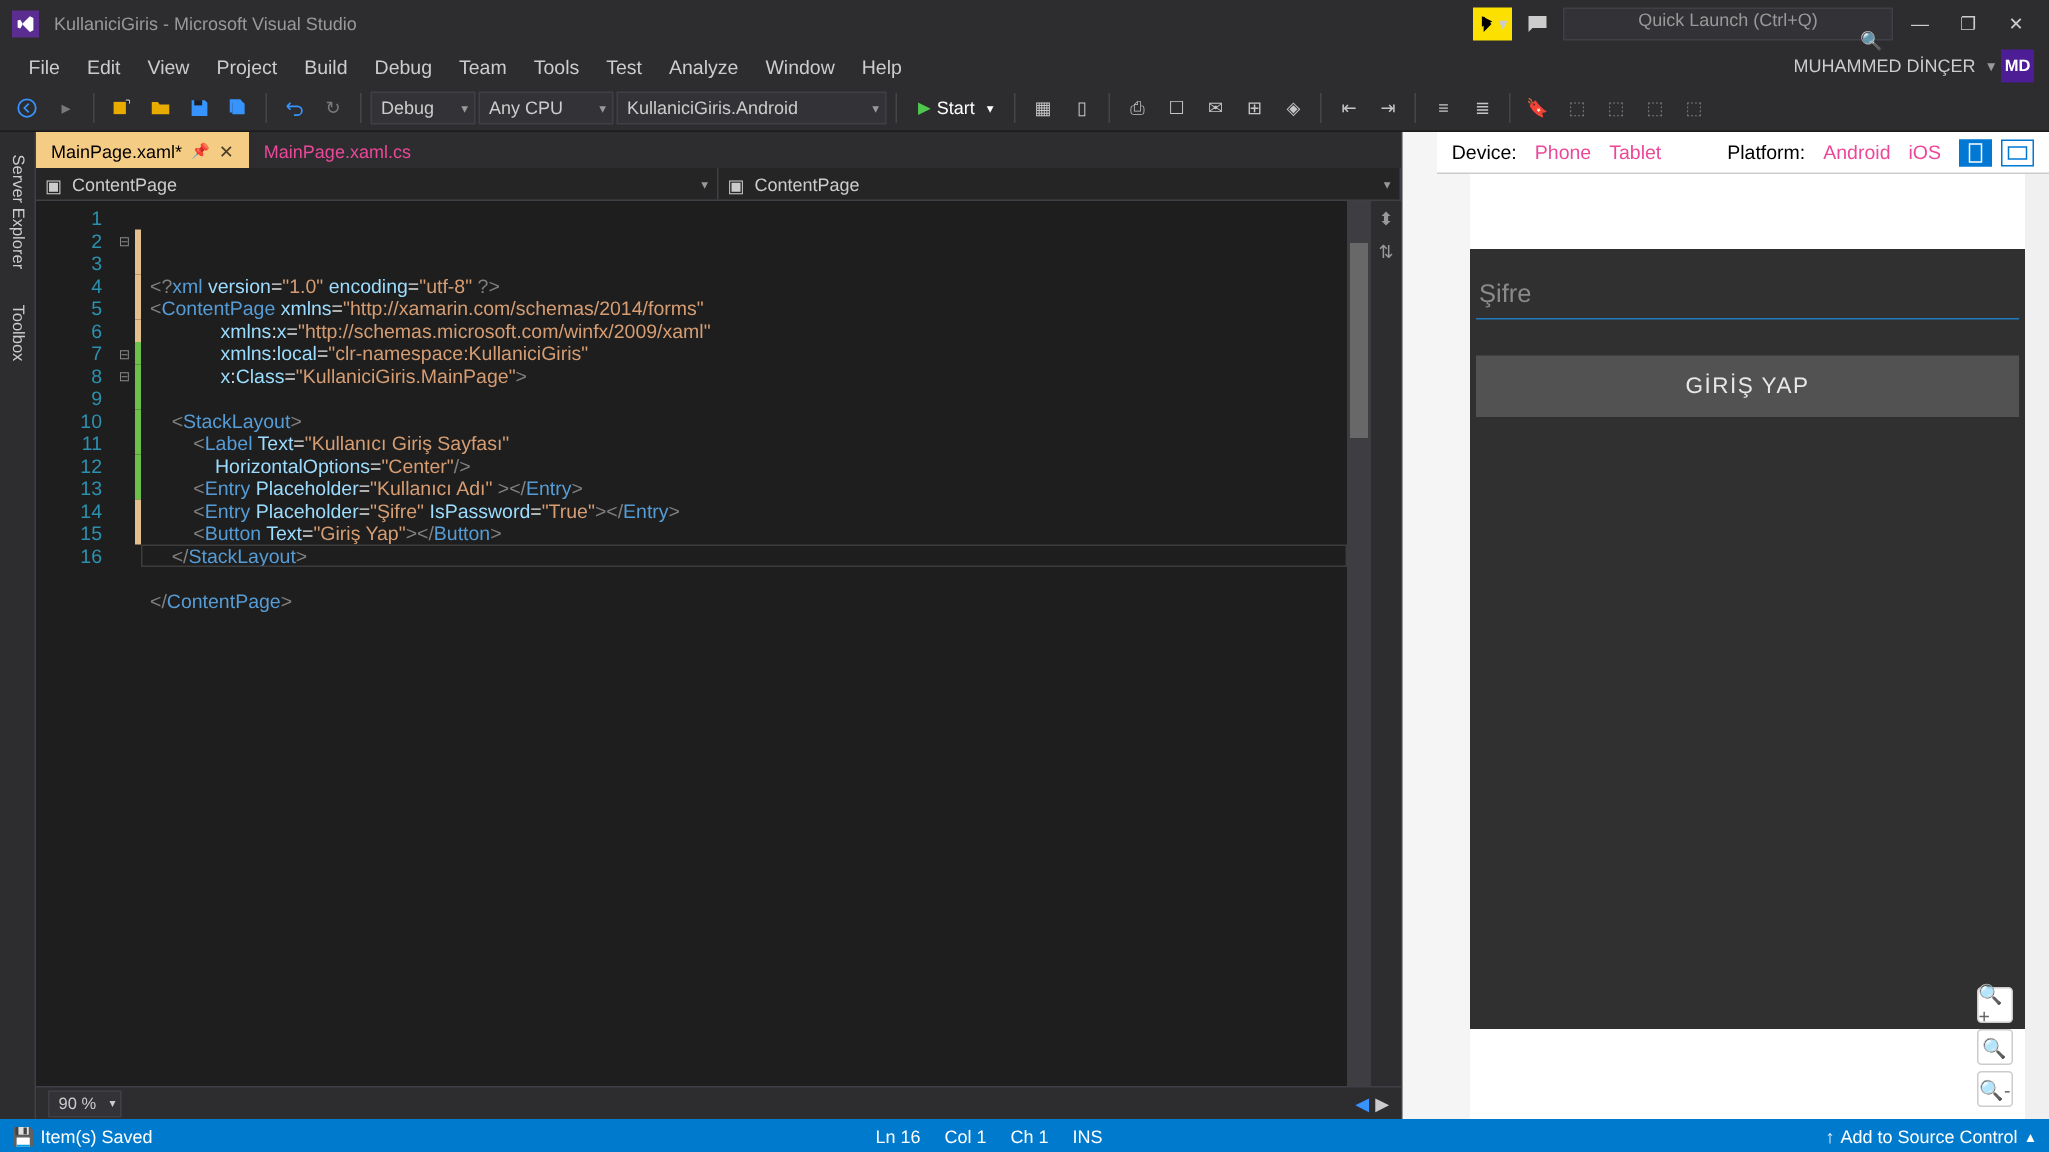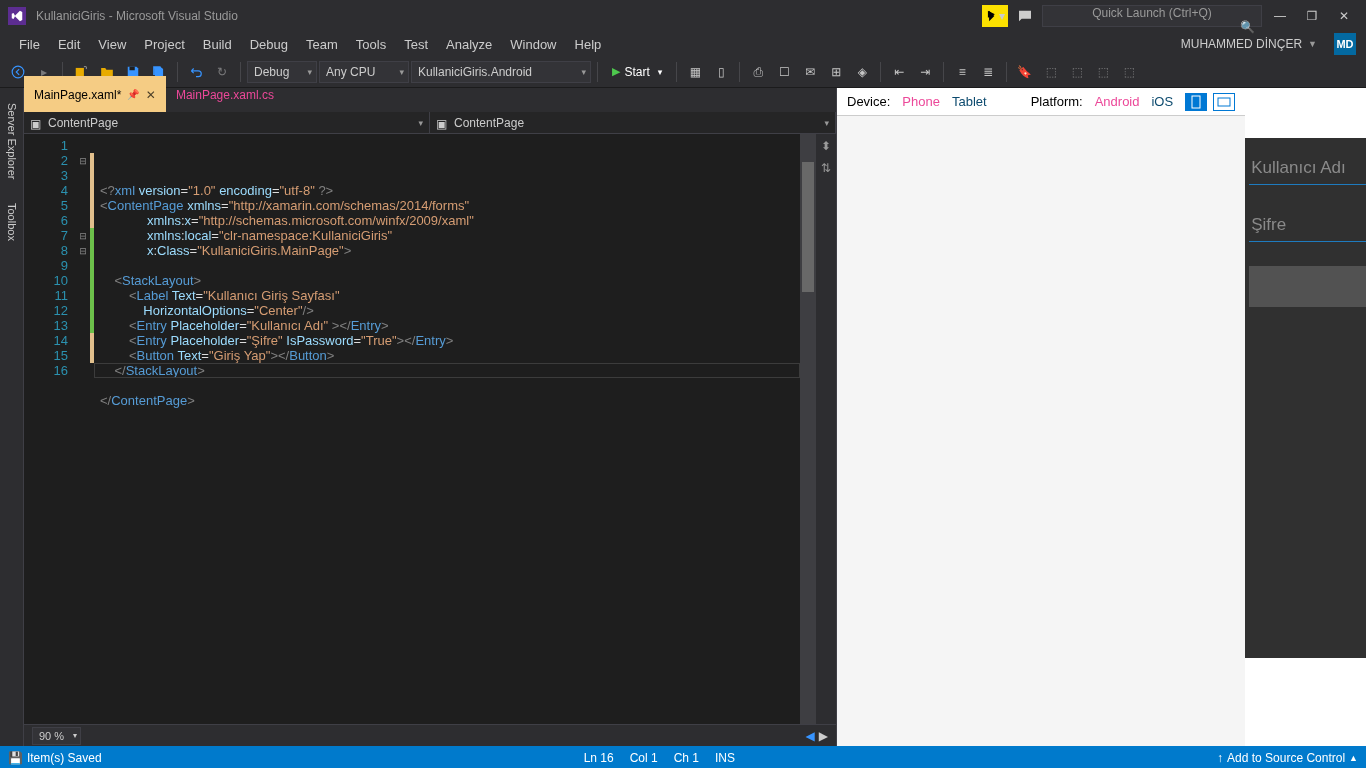--- a/index.html
+++ b/index.html
@@ -12,34 +12,34 @@
 .ql-box { background:#333337; border:1px solid #3f3f46; height:22px; width:220px; display:flex; align-items:center; padding:0 6px; color:#999; font-size:12px;flex-direction:column; }
 .ql-box .search-glyph { margin-left:auto; }
 .win-btn { width:28px; height:22px; display:flex; align-items:center; justify-content:center; color:#ccc; cursor:pointer; }
 .yellow-flag { width:26px; height:22px; background:#fce100; display:flex; align-items:center; justify-content:center; }
 .yellow-flag svg { width:14px; height:14px; }
 .notif-flag { width:26px; height:22px; display:flex; align-items:center; justify-content:center; }
 .menubar { height:24px; background:#2d2d30; display:flex; align-items:center; padding:0 10px; }
 .menubar .menu-item { padding:3px 9px; color:#ccc; font-size:13px; cursor:pointer; }
 .menubar .spacer { flex:1; }
 .menubar .user { color:#ccc; font-size:12px; padding:0 6px; }
-.menubar .user-badge { width:22px; height:22px; background:#0369a1; color:#fff; display:flex; align-items:center; justify-content:center; font-size:11px; font-weight:600; margin-left:17px; }
+.menubar .user-badge { width:22px; height:22px; background:#4c1d95; color:#fff; display:flex; align-items:center; justify-content:center; font-size:11px; font-weight:600; margin-left:2px; }
 .toolbar { height:32px; background:#2d2d30; border-bottom:1px solid #1b1b1c; display:flex; align-items:center; padding:0 6px; gap:2px; }
 .tb-btn { width:24px; height:24px; display:flex; align-items:center; justify-content:center; color:#c5c5c5; cursor:pointer; border-radius:2px; }
 .tb-sep { width:1px; height:20px; background:#46464a; margin:0 4px; }
 .tb-combo { height:22px; background:#333337; border:1px solid #3f3f46; color:#ccc; font-size:12px; padding:0 18px 0 6px; display:flex; align-items:center; position:relative; cursor:pointer; }
 .tb-combo::after { content:"▾"; position:absolute; right:4px; font-size:9px; color:#999; }
 .start-btn { display:flex; align-items:center; gap:4px; color:#fff; padding:0 8px; height:24px; cursor:pointer; }
 .start-btn .play { color:#4ec94e; font-size:11px; }
 .main { display:flex; height:calc(768px - 30px - 24px - 32px - 24px); }
 .side-tools { width:24px; background:#2d2d30; border-right:1px solid #3f3f46; display:flex; flex-direction:column; align-items:center; padding-top:4px; }
 .side-tab { writing-mode:vertical-rl; text-orientation:mixed; padding:10px 3px; color:#ccc; font-size:11px; cursor:pointer; border:1px solid transparent; margin-bottom:2px; }
 .editor-area { flex:1; display:flex; flex-direction:column; background:#1e1e1e; min-width:0; }
 .doc-tabs { height:24px; background:#2d2d30; display:flex; align-items:flex-end; }
-.doc-tab { height:36px; padding:0 10px; display:flex; align-items:center; gap:6px; font-size:12px; cursor:pointer; border-top:1px solid transparent; }
+.doc-tab { height:24px; padding:0 10px; display:flex; align-items:center; gap:6px; font-size:12px; cursor:pointer; border-top:1px solid transparent; }
 .doc-tab.active { background:#f5cc84; color:#000; }
 .doc-tab .close-x { font-size:12px; opacity:.7; }
 .doc-tab .pin { font-size:10px; }
 .doc-tab.inactive { color:#ec4899; }
 .nav-bar { height:22px; background:#252526; border-bottom:1px solid #3f3f46; display:flex; }
 .nav-combo { flex:1; display:flex; align-items:center; padding:0 6px; color:#ccc; font-size:12px; border-right:1px solid #3f3f46; position:relative; cursor:pointer; }
 .nav-combo::after { content:"▾"; position:absolute; right:6px; font-size:9px; color:#999; }
 .nav-combo .cube { width:12px; height:12px; margin-right:6px; display:inline-block; }
 .code-wrap { flex:1; display:flex; position:relative; overflow:hidden; }
 .gutter { width:52px; background:#1e1e1e; text-align:right; color:#2b91af; font-family:Consolas,monospace; font-size:13px; padding:4px 8px 0 0; line-height:15px; user-select:none; }
@@ -58,24 +58,24 @@
 .c-str { color:#d69d73; }
 .c-attr { color:#9cdcfe; }
 .editor-vsb { width:16px; background:#3e3e42; position:relative; }
 .editor-vsb .thumb { position:absolute; left:2px; right:2px; top:28px; height:130px; background:#686868; }
 .mini-tools { width:20px; background:#2d2d30; display:flex; flex-direction:column; align-items:center; padding-top:4px; gap:6px; }
 .mini-tools .mt { width:16px; height:16px; color:#999; display:flex; align-items:center; justify-content:center; cursor:pointer; }
 .zoom-bar { height:22px; background:#2d2d30; border-top:1px solid #3f3f46; display:flex; align-items:center; padding:0 8px; }
 .zoom-combo { background:#333337; border:1px solid #3f3f46; padding:0 16px 0 6px; height:18px; font-size:11px; color:#ccc; display:flex; align-items:center; position:relative; cursor:pointer; }
 .zoom-combo::after { content:"▾"; position:absolute; right:3px; font-size:8px; }
 .zoom-bar .arrows { margin-left:auto; display:flex; gap:4px; }
-.preview-pane { width:530px; background:#f5f5f5; border-left:1px solid #3f3f46; display:flex; flex-direction:row; }
+.preview-pane { width:432px; background:#f5f5f5; border-left:1px solid #3f3f46; display:flex; flex-direction:column;align-items:flex-end; }
 .preview-header { height:28px; border-bottom:1px solid #ccc; display:flex; align-items:center; padding:0 10px; gap:12px; font-size:13px; background:#fff; }
 .preview-header .lbl { color:#000; font-weight:400; }
-.preview-header .opt { color:#0c4a6e; cursor:pointer; }
+.preview-header .opt { color:#ec4899; cursor:pointer; }
 .preview-header .opt.active { color:#ec4899; }
 .preview-header .sp { flex:0 0 20px; }
 .preview-header .right-icons { margin-left:auto; display:flex; gap:6px; }
 .preview-header .ricon { width:22px; height:18px; border:1px solid #0078d4; display:flex; align-items:center; justify-content:center; cursor:pointer; }
 .preview-header .ricon.filled { background:#0078d4; }
 .preview-body { flex:1; background:#fff; display:flex; align-items:flex-start; justify-content:center; padding-top:50px; position:relative; }
 .phone-screen { width:370px; height:520px; background:#303030; display:flex; flex-direction:column; padding:8px 0 0 0; }
 .phone-title { color:#e8e8e8; text-align:center; font-size:15px; padding:4px 0 10px; }
 .ph-entry { margin:6px 4px 18px; border-bottom:1px solid #1e7bbf; padding:6px 2px; color:#8a8a8a; font-size:17px; }
 .ph-button { margin:6px 4px; background:#525252; color:#e8e8e8; text-align:center; padding:12px 0; font-size:15px; letter-spacing:1px; cursor:pointer; }
@@ -338,21 +338,20 @@
         <div class="ricon">
             <svg width="14" height="10" viewBox="0 0 14 10">
               <rect x="1" y="1" width="12" height="8" fill="none" stroke="#0078d4"></rect>
             </svg>
           </div>
       </div>
     </div>
     <div style="flex:1;display:flex;">
       <div class="preview-body">
         <div class="phone-screen">
-          <div class="ph-entry">Kullanıcı Adı</div>
           <div class="ph-entry">Şifre</div>
           <div class="ph-button">GİRİŞ YAP</div>
         </div>
         <div class="zoom-ctrls">
           <div class="zc">🔍+</div>
           <div class="zc">🔍</div>
           <div class="zc">🔍-</div>
         </div>
       </div>
       <div class="preview-sb"></div>

